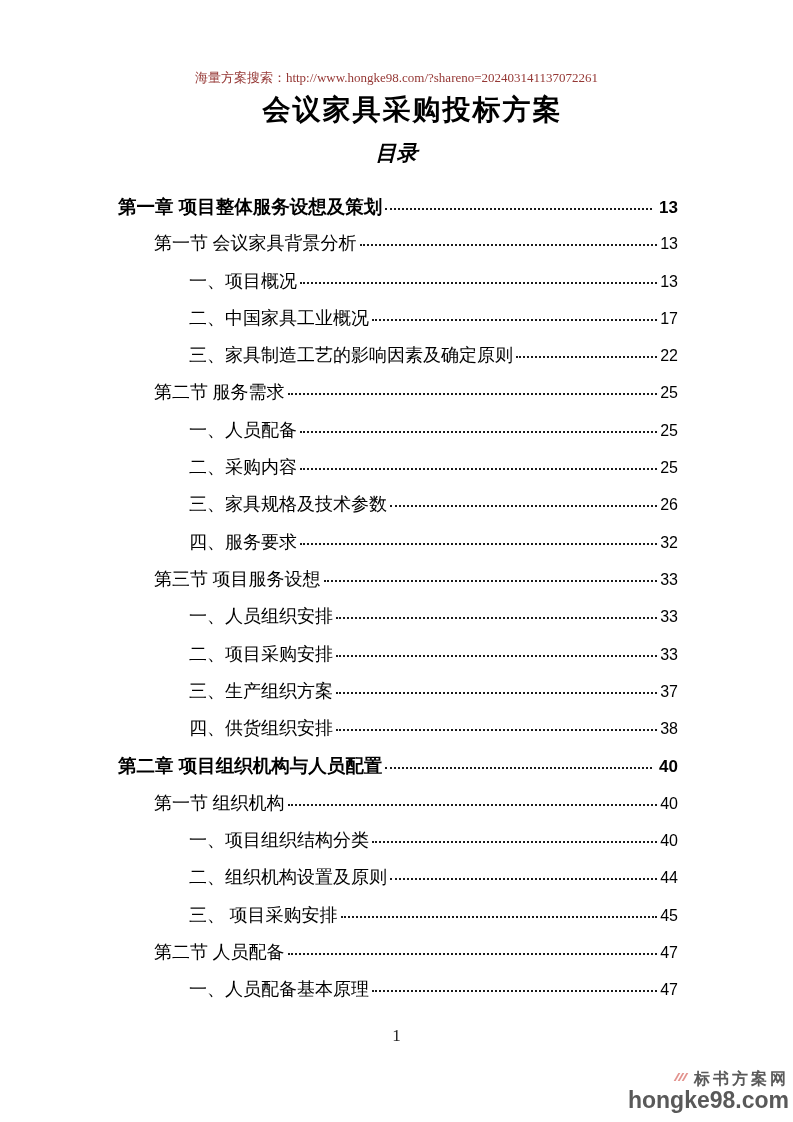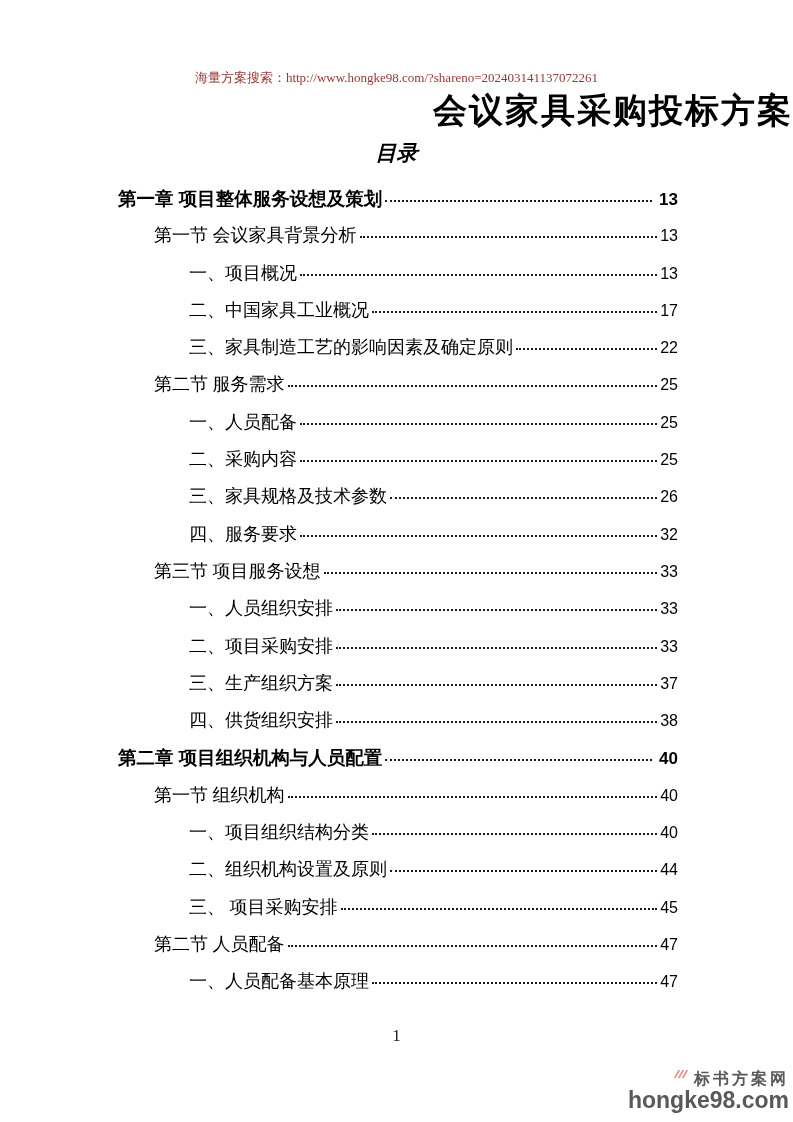--- a/index.html
+++ b/index.html
@@ -6,52 +6,52 @@
   html,body { background:#ffffff; }
   body { width:793px; height:1122px; position:relative; overflow:hidden;
          font-family:"Liberation Serif", serif; color:#000; }
   .page { position:absolute; inset:0; background:#fff; }
 
   .share-line { position:absolute; top:70px; left:0; width:100%;
                 text-align:center; font-size:13px; line-height:16px;
                 color:#953734; font-family:"Liberation Serif", serif; }
 
   .doc-title { position:absolute; top:88px; left:0; width:100%;
-               text-align:right; font-size:34px; line-height:44px;
+               text-align:center; font-size:28px; line-height:44px;
                font-weight:bold; letter-spacing:2px;
                font-family:"Liberation Sans", sans-serif;padding-left:32px; }
 
   .toc-heading { position:absolute; top:139px; left:0; width:100%;
                  text-align:center; font-size:21px; line-height:28px;
                  font-weight:bold; font-family:"Liberation Sans", sans-serif;font-style:italic; }
 
   .toc-list { position:absolute; top:180px; left:118px; width:560px; }
 
   .toc-row { display:flex; align-items:baseline; height:37.3px;
              line-height:37.3px; font-size:18px; white-space:nowrap; }
   .toc-row.chapter { font-family:"Liberation Sans", sans-serif;
                      font-weight:bold; font-size:18.5px; }
   .toc-row.section { padding-left:36px; }
   .toc-row.item    { padding-left:71px; }
 
-  .toc-label { flex:0 0 auto; }
+  .toc-label { flex:0 0 auto;margin-top:8px; }
   .toc-leader { flex:1 1 auto; border-bottom:2px dotted #1a1a1a;
                 margin:0 3px; transform:translateY(-3px); min-width:12px; }
   .toc-page { flex:0 0 auto; font-family:"Liberation Sans", sans-serif;
               font-size:16px; }
   .toc-row.chapter .toc-page { font-weight:bold; margin-left:4px; font-size:17px; }
 
   .footer-page { position:absolute; top:1026px; left:0; width:100%;
                  text-align:center; font-size:17px;
                  font-family:"Liberation Serif", serif; color:#222; }
 
   .watermark { position:absolute; right:4px; bottom:8px; text-align:right;
                color:#595959; font-family:"Liberation Sans", sans-serif;
                font-weight:bold; line-height:1.12; }
-  .wm-top { display:flex; align-items:flex-start; justify-content:flex-end; gap:8px; }
+  .wm-top { display:flex; align-items:center; justify-content:flex-end; gap:8px; }
   .wm-slashes { display:inline-flex; gap:2px; margin-bottom:4px; opacity:.55; }
   .wm-slashes i { display:block; width:2px; height:8px; background:#cc3b33;
                   transform:skewX(-30deg); }
   .wm-name { font-size:16px; letter-spacing:3px; }
   .wm-site { font-size:23px; letter-spacing:0; }
 </style>
 </head>
 <body>
 
 <div class="page">

